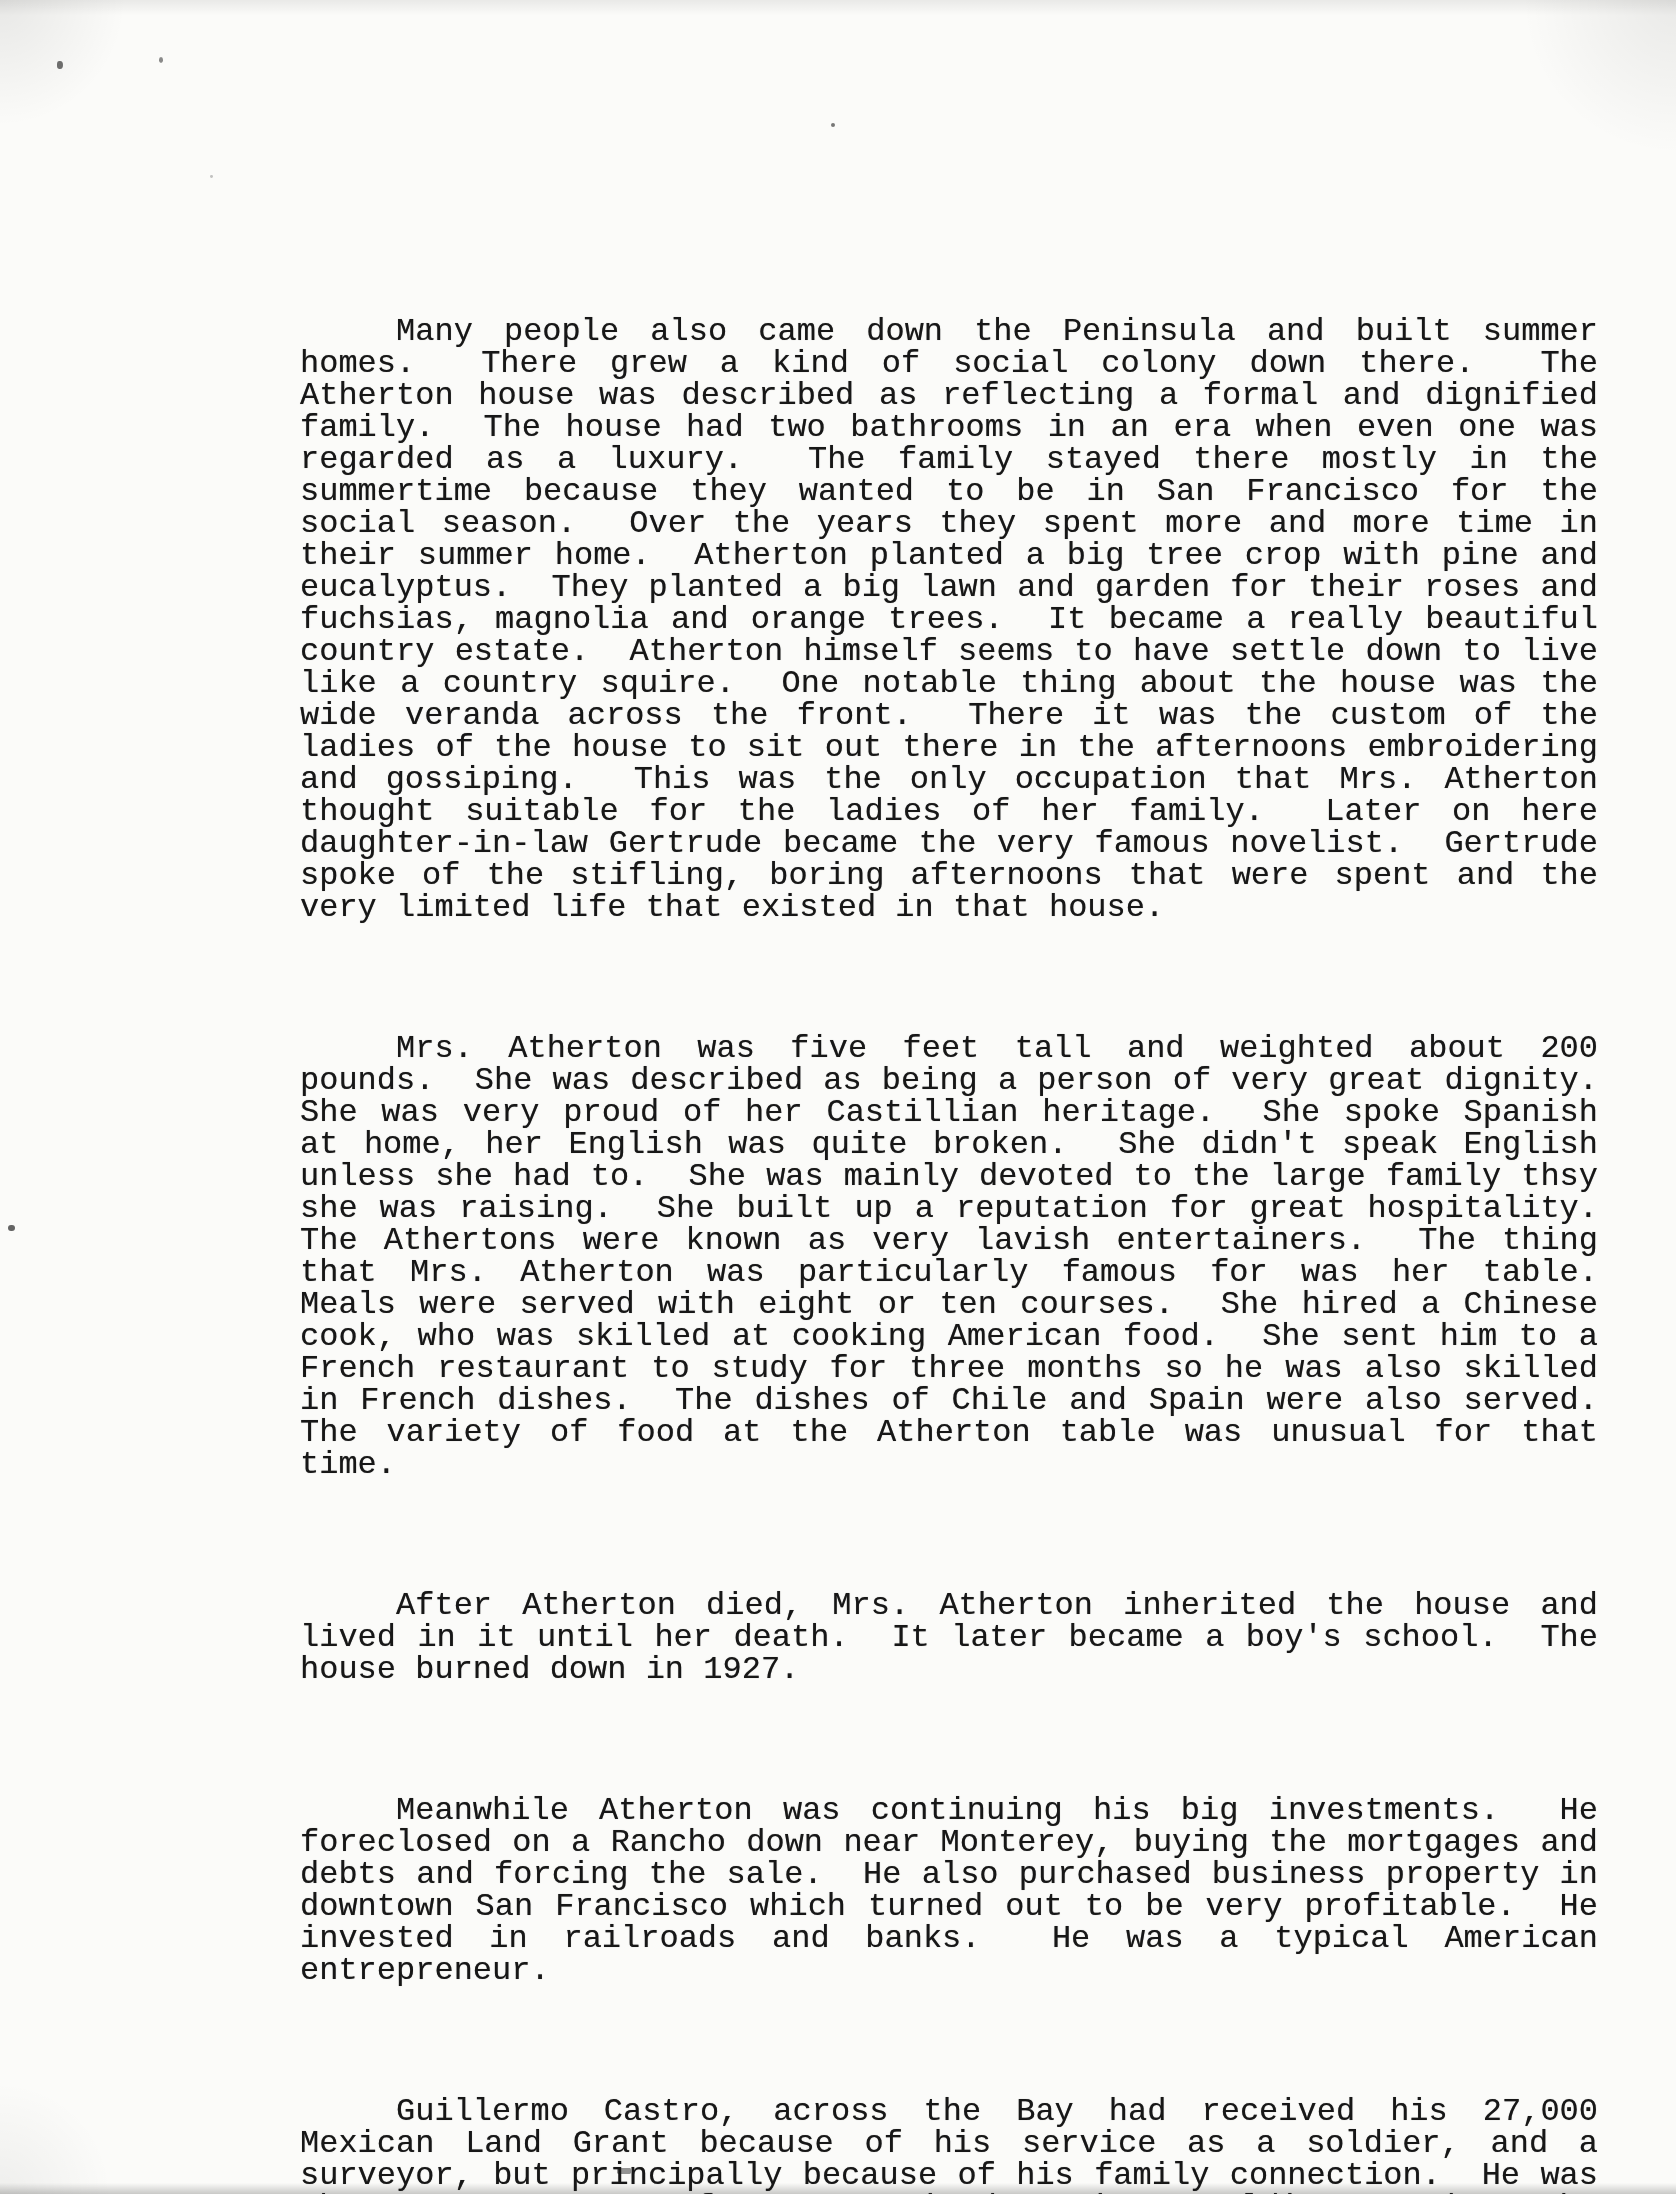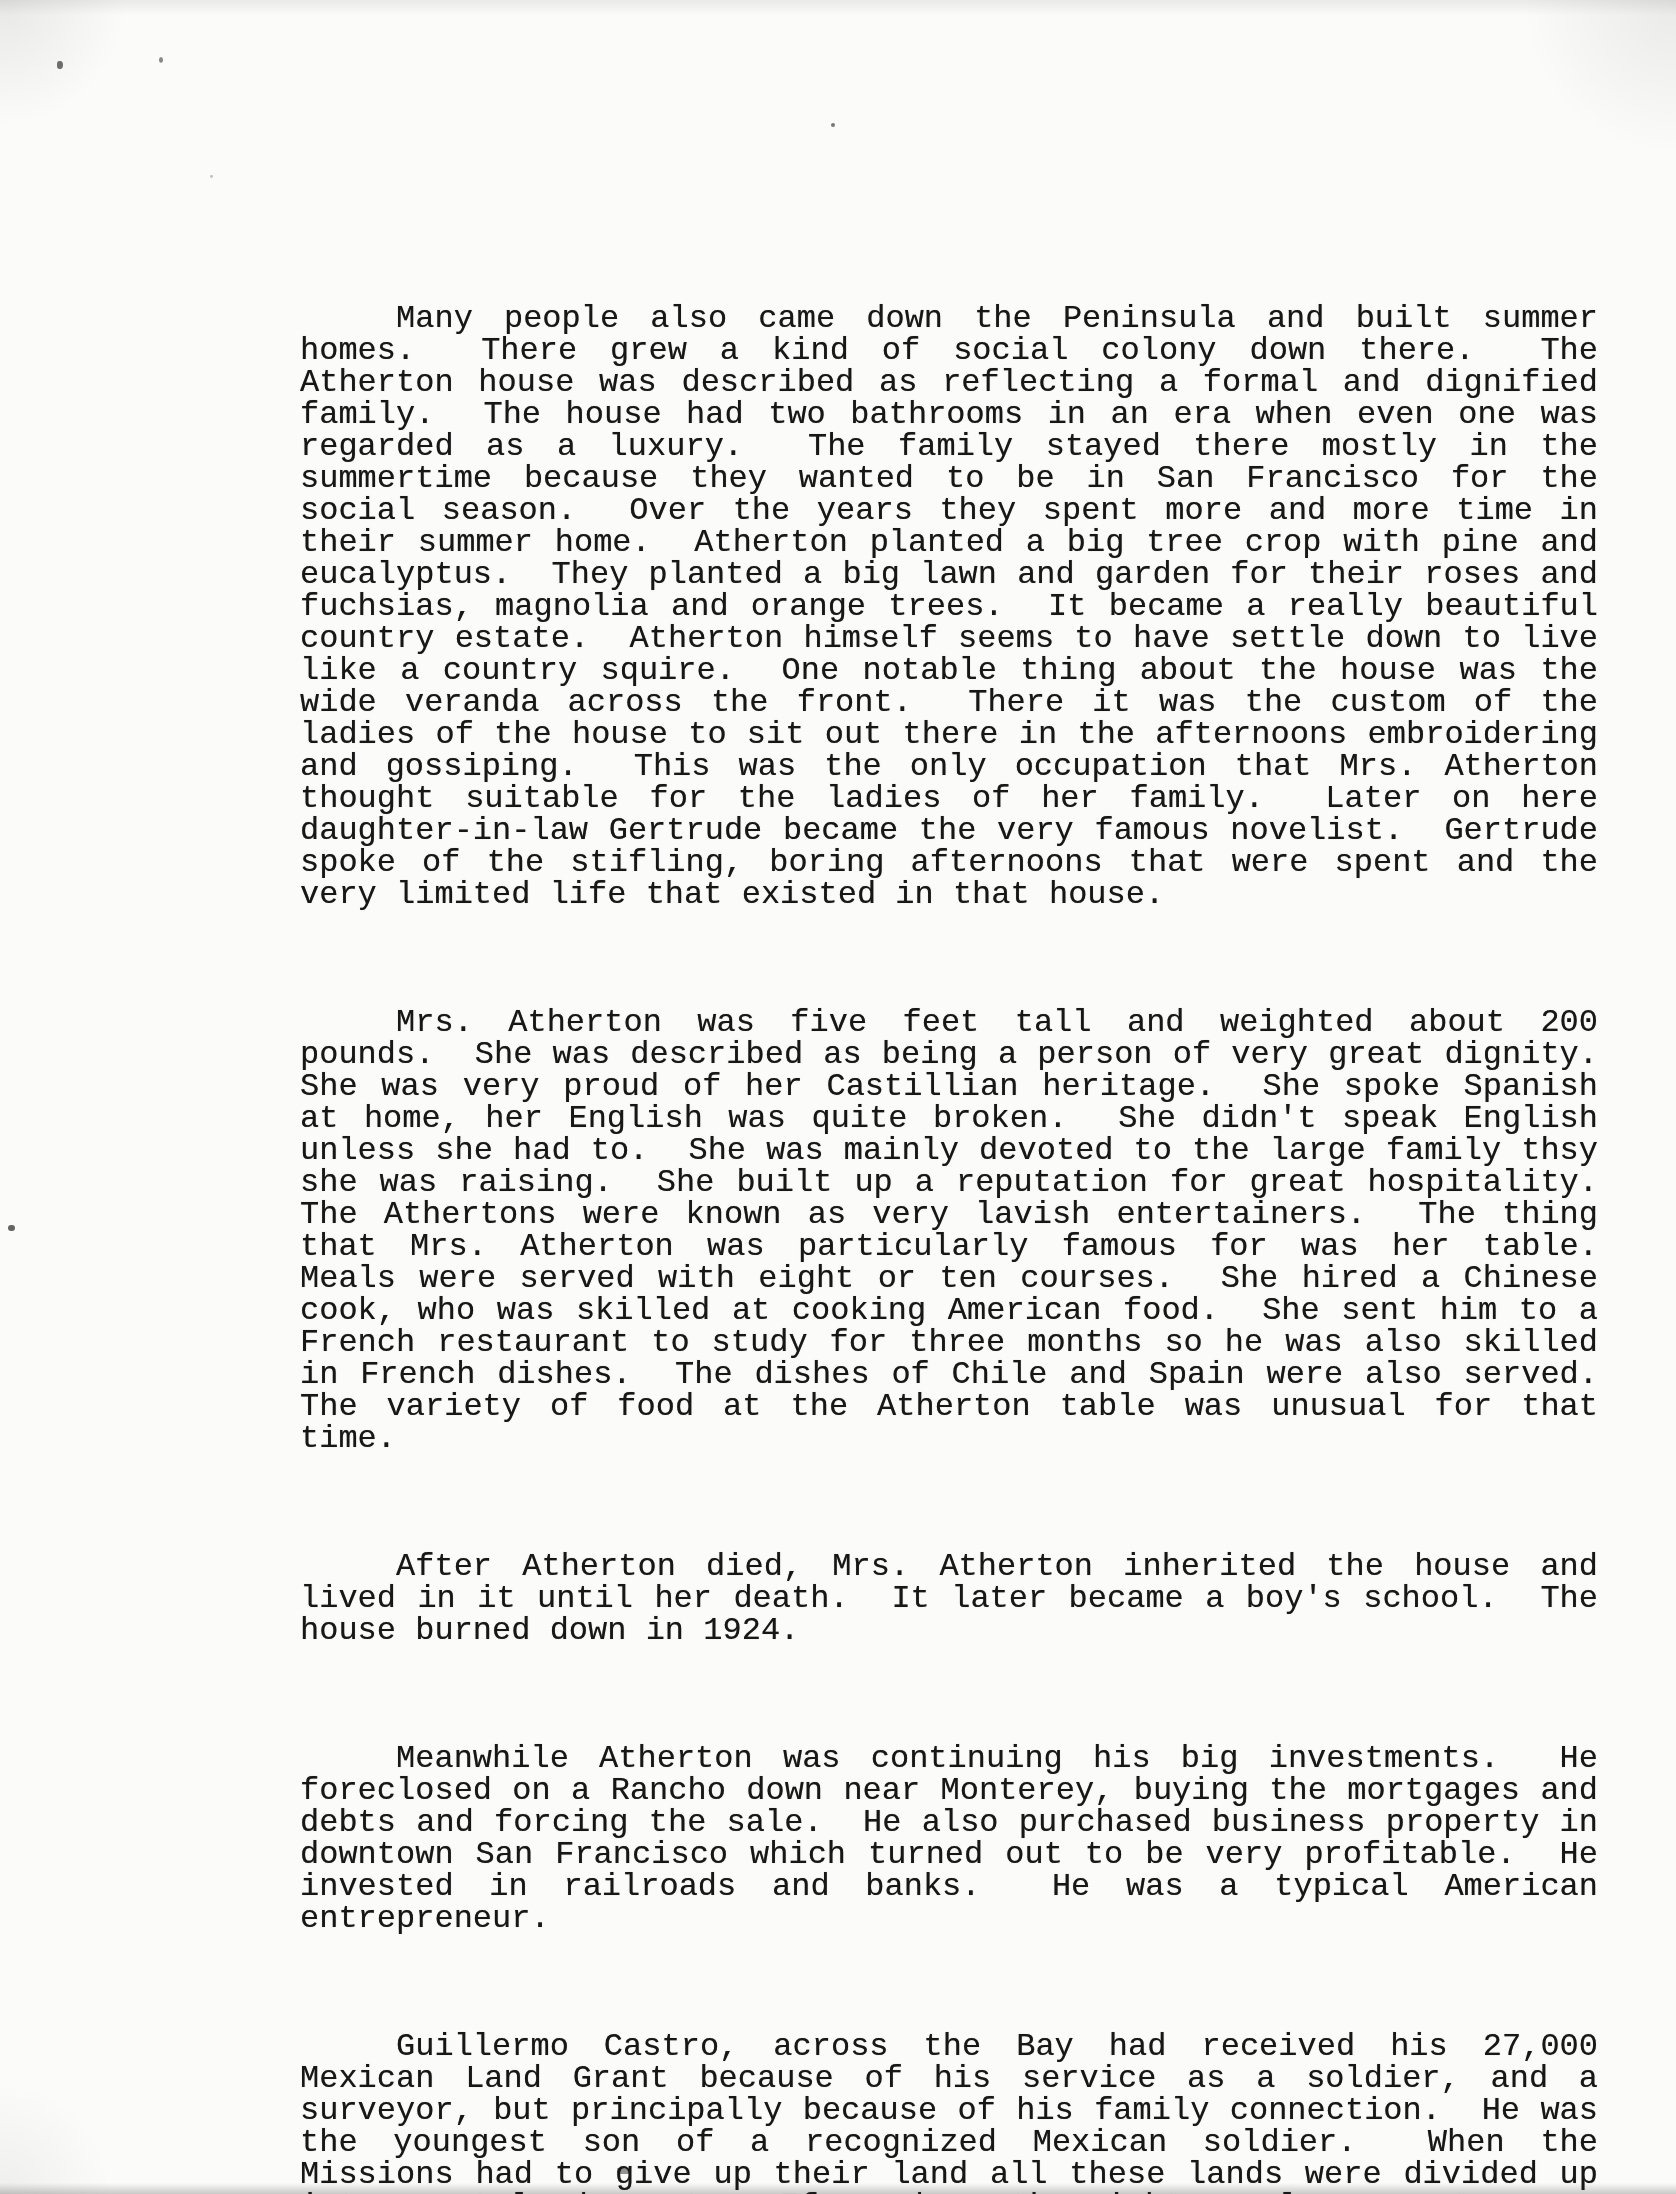--- a/index.html
+++ b/index.html
@@ -32,21 +32,21 @@
     width: 1298px;
     font-size: 32px;
     line-height: 32px;
     color: #171717;
     text-align: justify;
     text-justify: inter-word;
     white-space: pre-wrap;
     text-shadow: 0 0 0.7px rgba(20,20,20,0.55);
   }
   .text-block p {
-    margin: 0 0 32px 0;
+    margin: 13px 0 32px 0;
     text-indent: 5ch;
   }
   .text-block p:last-child {
     margin-bottom: 0;
   }
   
   .speck {
     position: absolute;
     background: #3f3f3f;
     border-radius: 50%;
@@ -66,19 +66,19 @@
   <span class="speck s1"></span>
   <span class="speck s2"></span>
   <span class="speck s3"></span>
   <span class="speck s4"></span>
   <span class="speck s5"></span>
   <span class="speck s6"></span>
 
   <main class="text-block">
     <p>Many people also came down the Peninsula and built summer homes.  There grew a kind of social colony down there.  The Atherton house was described as reflecting a formal and dignified family.  The house had two bathrooms in an era when even one was regarded as a luxury.  The family stayed there mostly in the summertime because they wanted to be in San Francisco for the social season.  Over the years they spent more and more time in their summer home.  Atherton planted a big tree crop with pine and eucalyptus.  They planted a big lawn and garden for their roses and fuchsias, magnolia and orange trees.  It became a really beautiful country estate.  Atherton himself seems to have settle down to live like a country squire.  One notable thing about the house was the wide veranda across the front.  There it was the custom of the ladies of the house to sit out there in the afternoons embroidering and gossiping.  This was the only occupation that Mrs. Atherton thought suitable for the ladies of her family.  Later on here daughter-in-law Gertrude became the very famous novelist.  Gertrude spoke of the stifling, boring afternoons that were spent and the very limited life that existed in that house.</p>
     <p>Mrs. Atherton was five feet tall and weighted about 200 pounds.  She was described as being a person of very great dignity.  She was very proud of her Castillian heritage.  She spoke Spanish at home, her English was quite broken.  She didn't speak English unless she had to.  She was mainly devoted to the large family thsy she was raising.  She built up a reputation for great hospitality.  The Athertons were known as very lavish entertainers.  The thing that Mrs. Atherton was particularly famous for was her table.  Meals were served with eight or ten courses.  She hired a Chinese cook, who was skilled at cooking American food.  She sent him to a French restaurant to study for three months so he was also skilled in French dishes.  The dishes of Chile and Spain were also served.  The variety of food at the Atherton table was unusual for that time.</p>
-    <p>After Atherton died, Mrs. Atherton inherited the house and lived in it until her death.  It later became a boy's school.  The house burned down in 1924.</p>
+    <p>After Atherton died, Mrs. Atherton inherited the house and lived in it until her death.  It later became a boy's school.  The house burned down in 1927.</p>
     <p>Meanwhile Atherton was continuing his big investments.  He foreclosed on a Rancho down near Monterey, buying the mortgages and debts and forcing the sale.  He also purchased business property in downtown San Francisco which turned out to be very profitable.  He invested in railroads and banks.  He was a typical American entrepreneur.</p>
     <p>Guillermo Castro, across the Bay had received his 27,000 Mexican Land Grant because of his service as a soldier, and a surveyor, but principally because of his family connection.  He was the youngest son of a recognized Mexican soldier.  When the Missions had to give up their land all these lands were divided up into great land grants.  If you knew the right people you got one.</p>
   </main>
 
 </div>
 
 
 </body></html>

